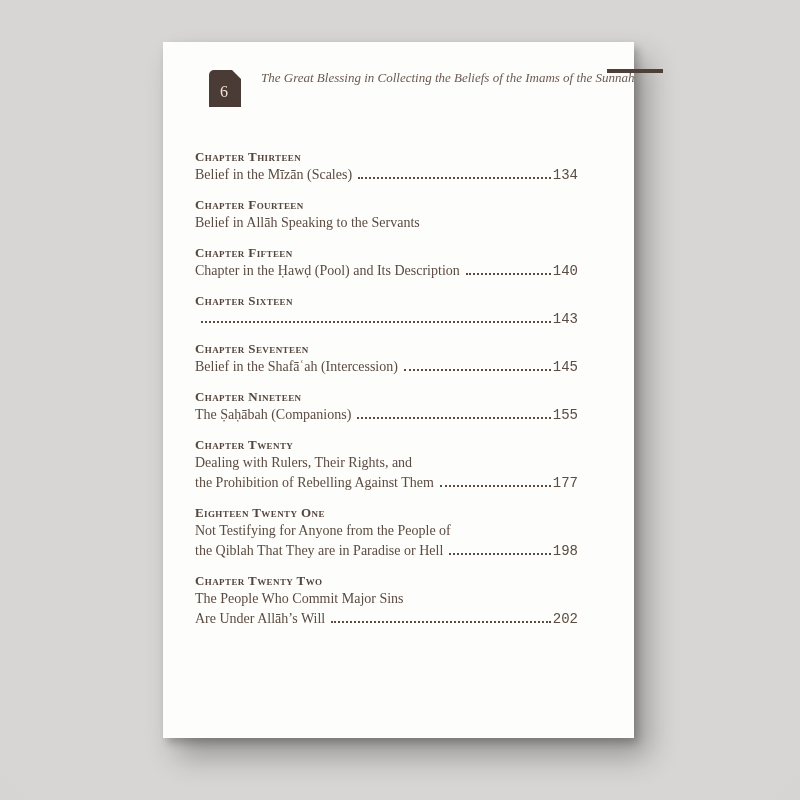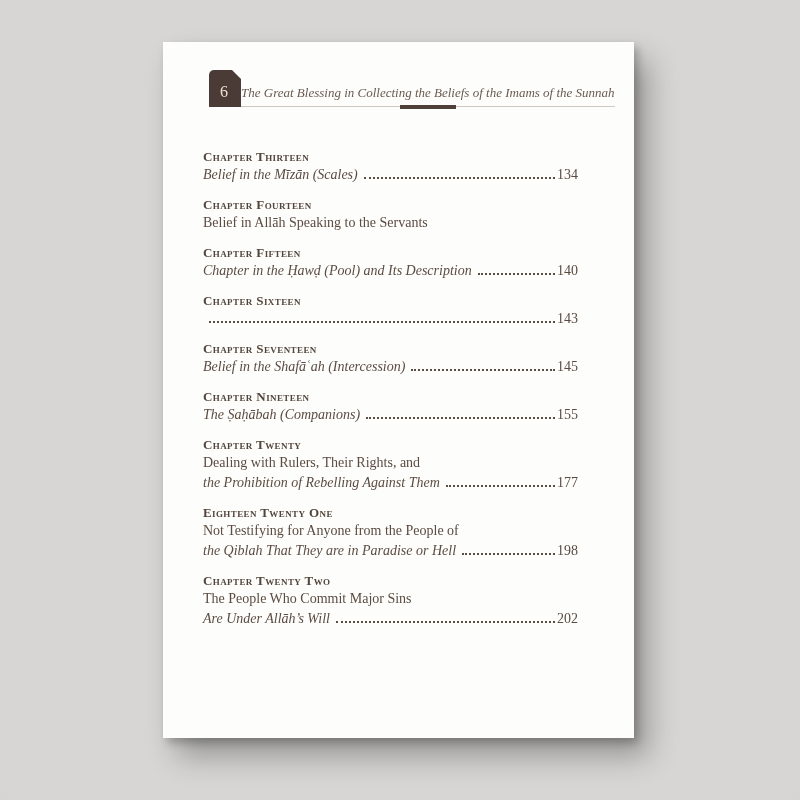--- a/index.html
+++ b/index.html
@@ -41,23 +41,23 @@
   .pagenum {
     color: var(--number-text, #eee3cf);
     font-size: 16px;
     line-height: 1;
     padding-bottom: 7px;
     transform: translateX(-1px);
   }
   .header-right {
     flex: 1;
     display: flex;
-    flex-direction: column;
+    flex-direction: row;
     justify-content: flex-end;
-    margin-left: 0;
+    margin-left: 20px;
   }
   .running-head {
     text-align: center;
     font-style: italic;
     font-size: 13px;
     color: #6a5a50;
     padding-bottom: 5px;
     white-space: nowrap;
   }
   .rule {
@@ -66,45 +66,45 @@
     border-top: 1px solid var(--rule-line, #cfc9c2);
   }
   .rule .seg {
     position: absolute;
     top: -2.5px; left: 50%;
     transform: translateX(-50%);
     width: 56px; height: 4px;
     background: var(--rule-segment, #4e3f38);
   }
   .toc {
-    margin: 41px 56px 0 40px;
+    margin: 41px 56px 0 32px;
     color: var(--text, #5b4b41);
   }
   .entry { margin-bottom: 11px; }
   .chap {
     font-variant: small-caps;
     font-weight: 600;
     font-size: 13px;
     line-height: 17px;
     letter-spacing: 0.4px;
     color: var(--heading, #53453c);
   }
   .line {
     font-size: 14px;
     line-height: 20px;
   }
   .line.last { display: flex; align-items: baseline; }
-  .line.last .t { white-space: nowrap; font-style: italic; }
+  .line.last .t { white-space: nowrap; }
   .leader {
     flex: 1;
     margin: 0 2px 3px 6px;
     border-bottom: 2px dotted var(--text, #5b4b41);
     min-width: 12px;
   }
-  .pg { font-size: 14px; }
+  .pg { font-size: 14px; font-family: Liberation Mono, monospace; }
 </style>
 </head>
 <body>
 
 <div class="stage">
   <div class="page">
 
     <div class="header">
       <div class="pagenum-box">
         <span class="pagenum">6</span>

